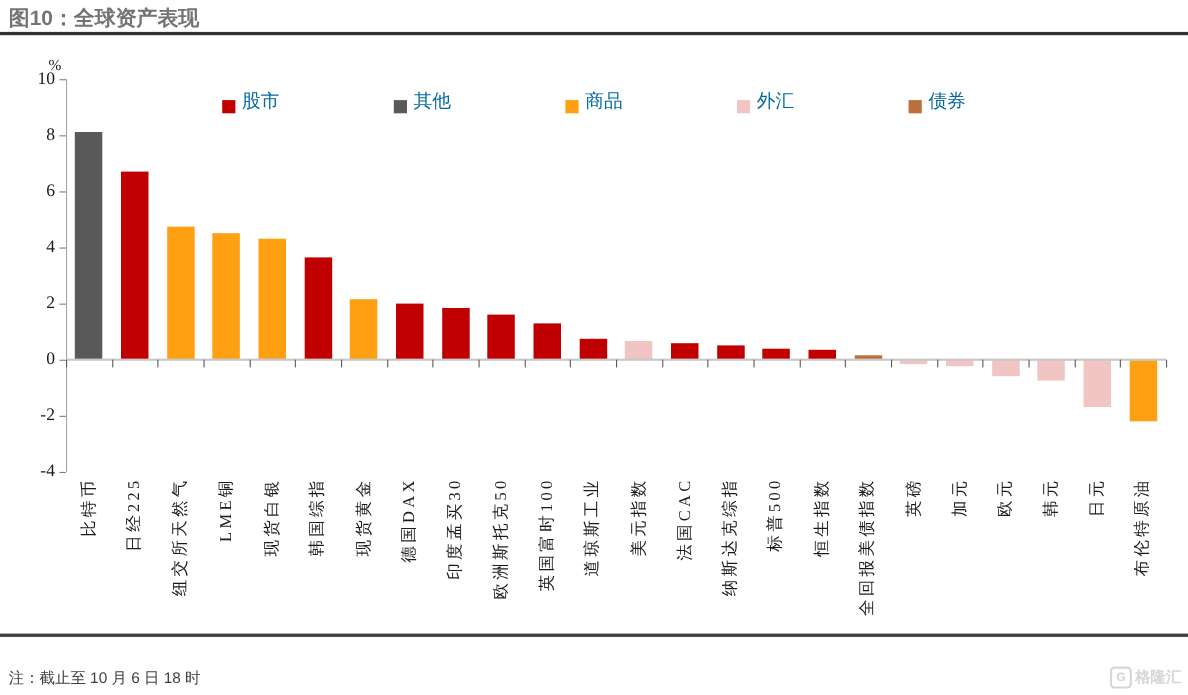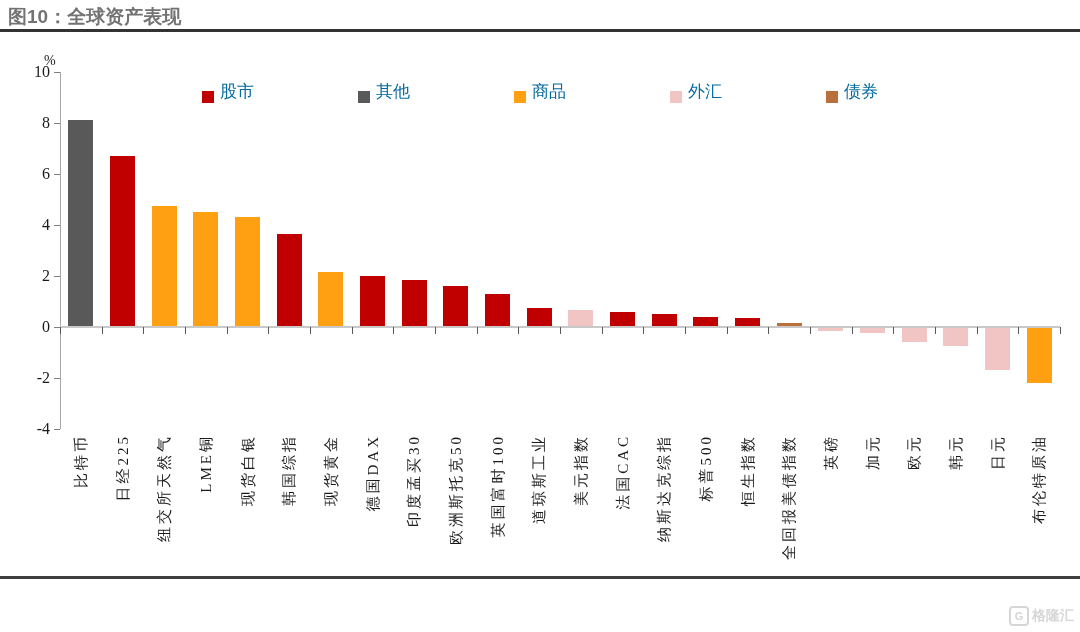--- a/index.html
+++ b/index.html
@@ -201,17 +201,18 @@
       <div class="xtick" style="left: 810px; top: 327px;"></div>
       <div class="xtick" style="left: 851.667px; top: 327px;"></div>
       <div class="xtick" style="left: 893.333px; top: 327px;"></div>
       <div class="xtick" style="left: 935px; top: 327px;"></div>
       <div class="xtick" style="left: 976.667px; top: 327px;"></div>
       <div class="xtick" style="left: 1018.33px; top: 327px;"></div>
       <div class="xtick" style="left: 1060px; top: 327px;"></div>
     </div>
 
   <div class="bottom-rule"></div>
+  <div class="note">注：截止至 10 月 6 日 18 时</div>
   <div class="watermark">
     <span class="wm-g">G</span>
     <span>格隆汇</span>
   </div>
 </div>
 
 </body></html>

